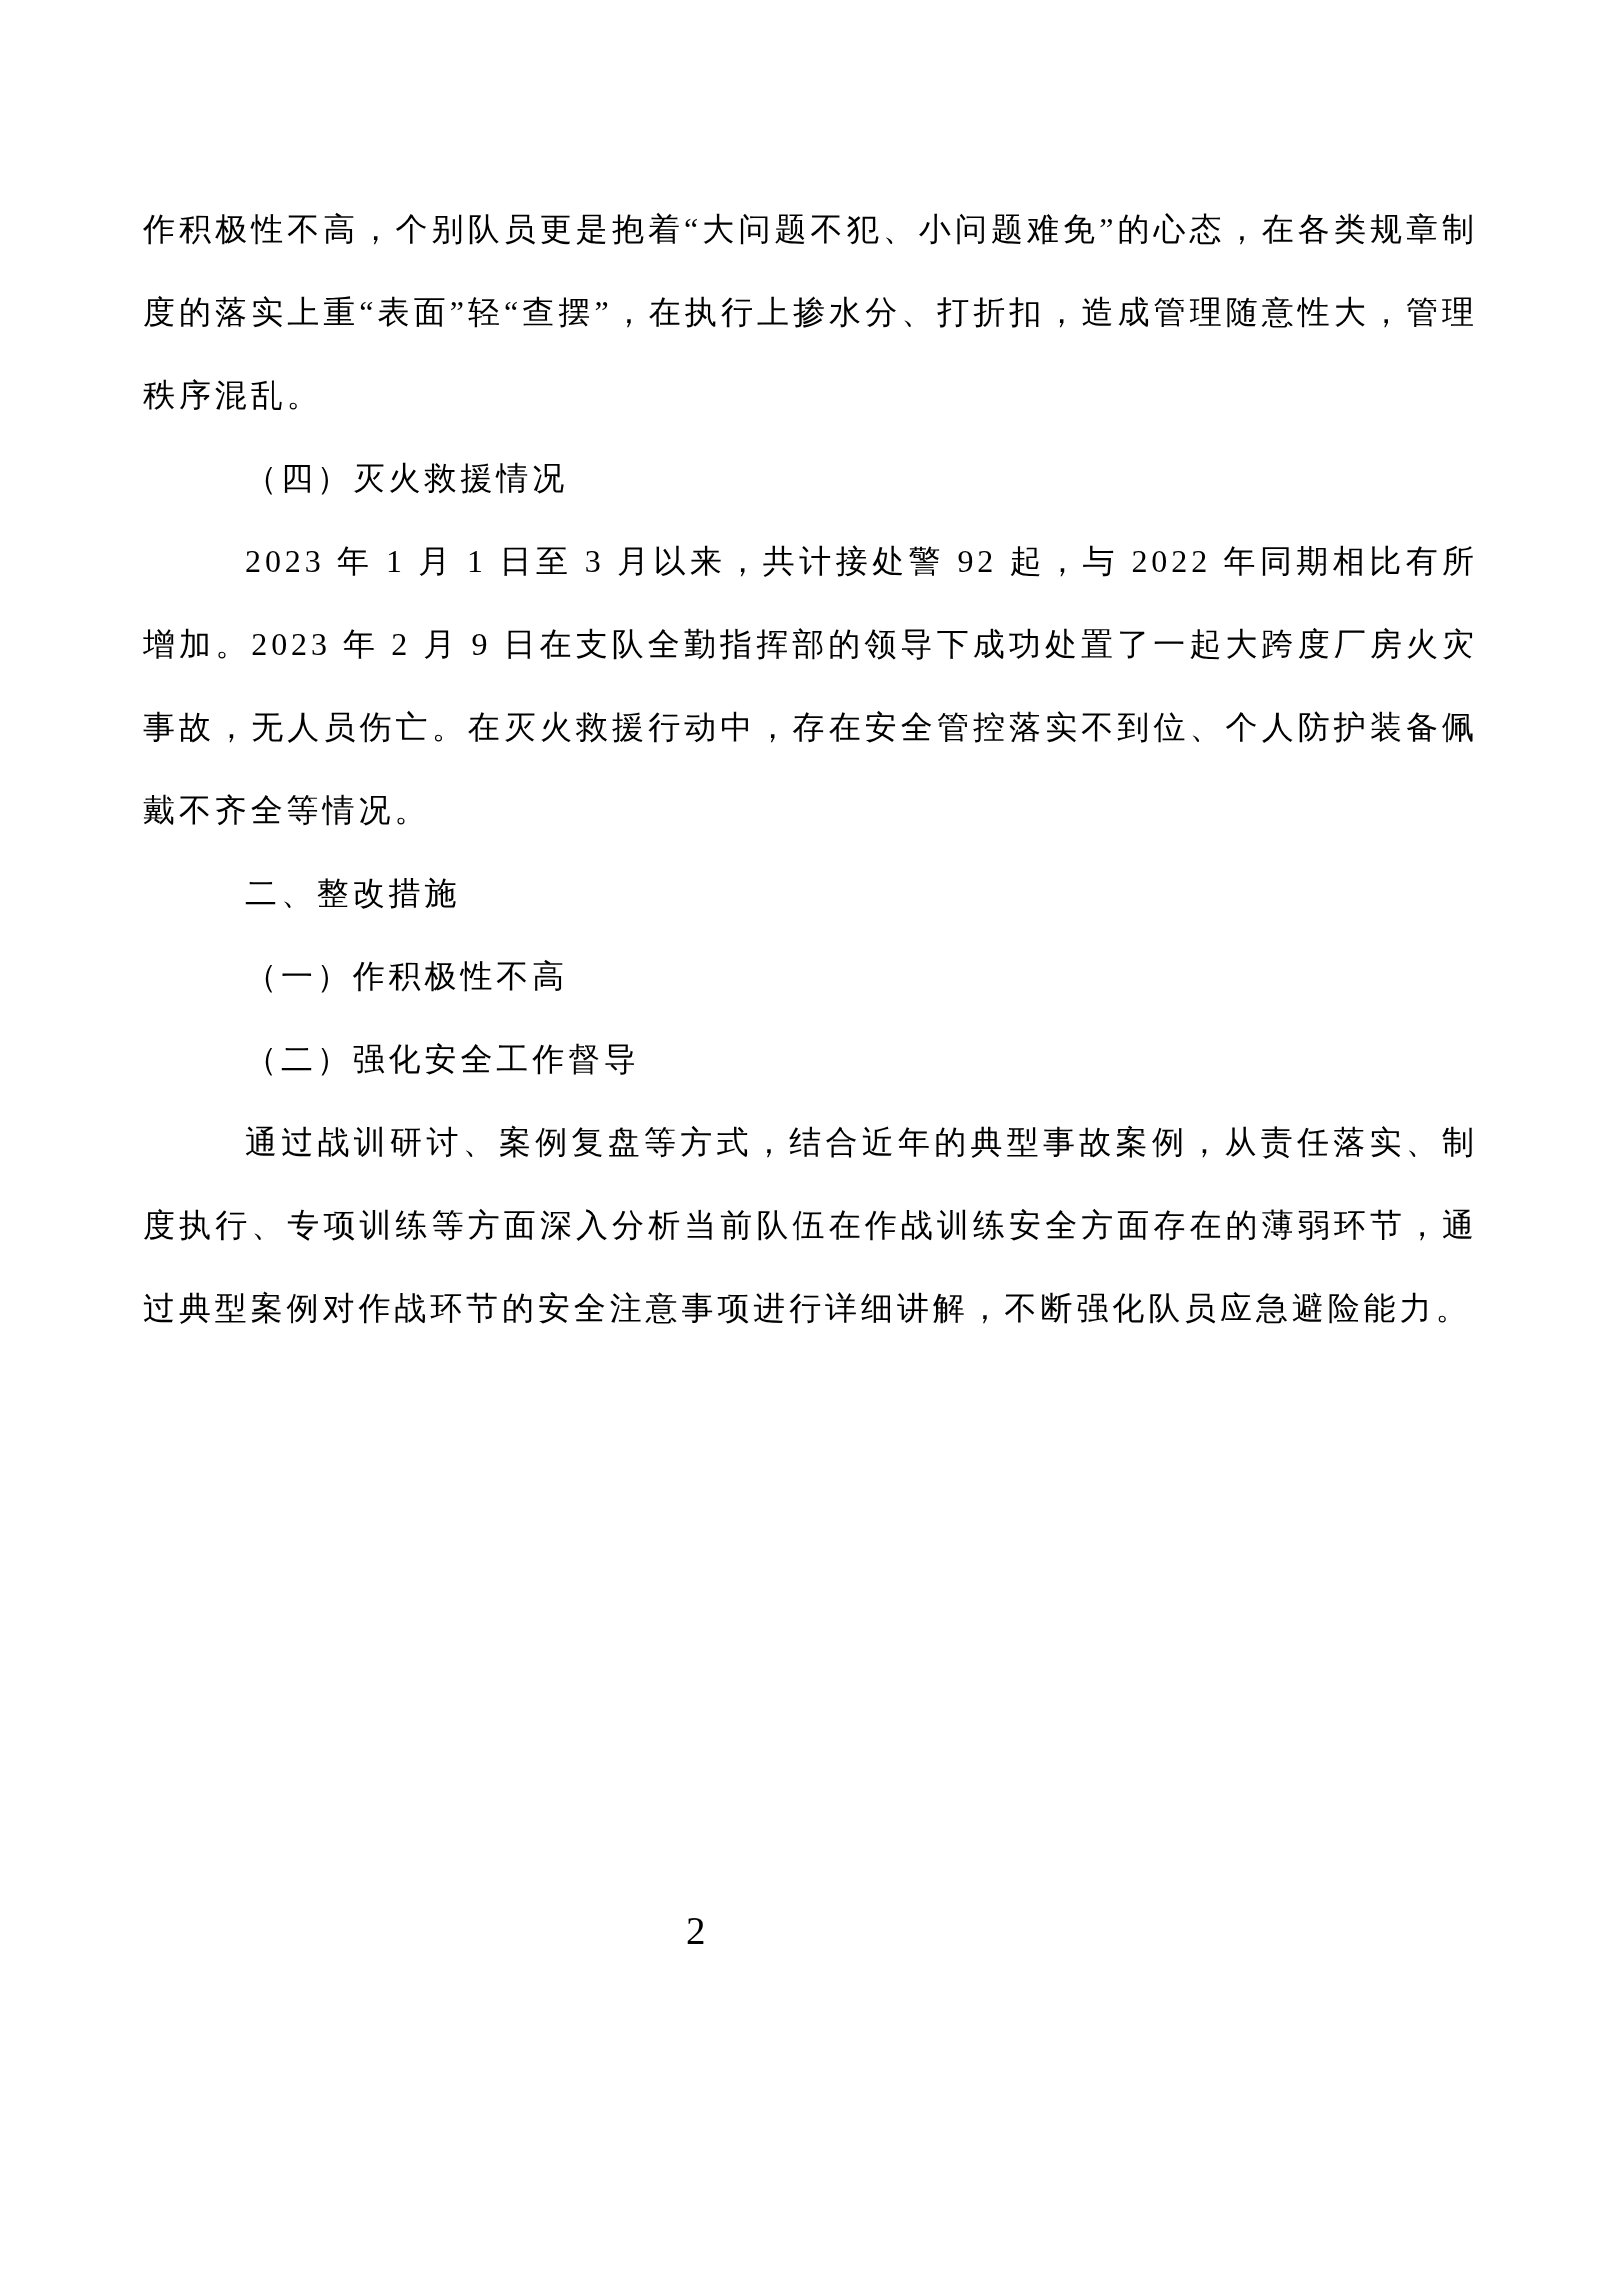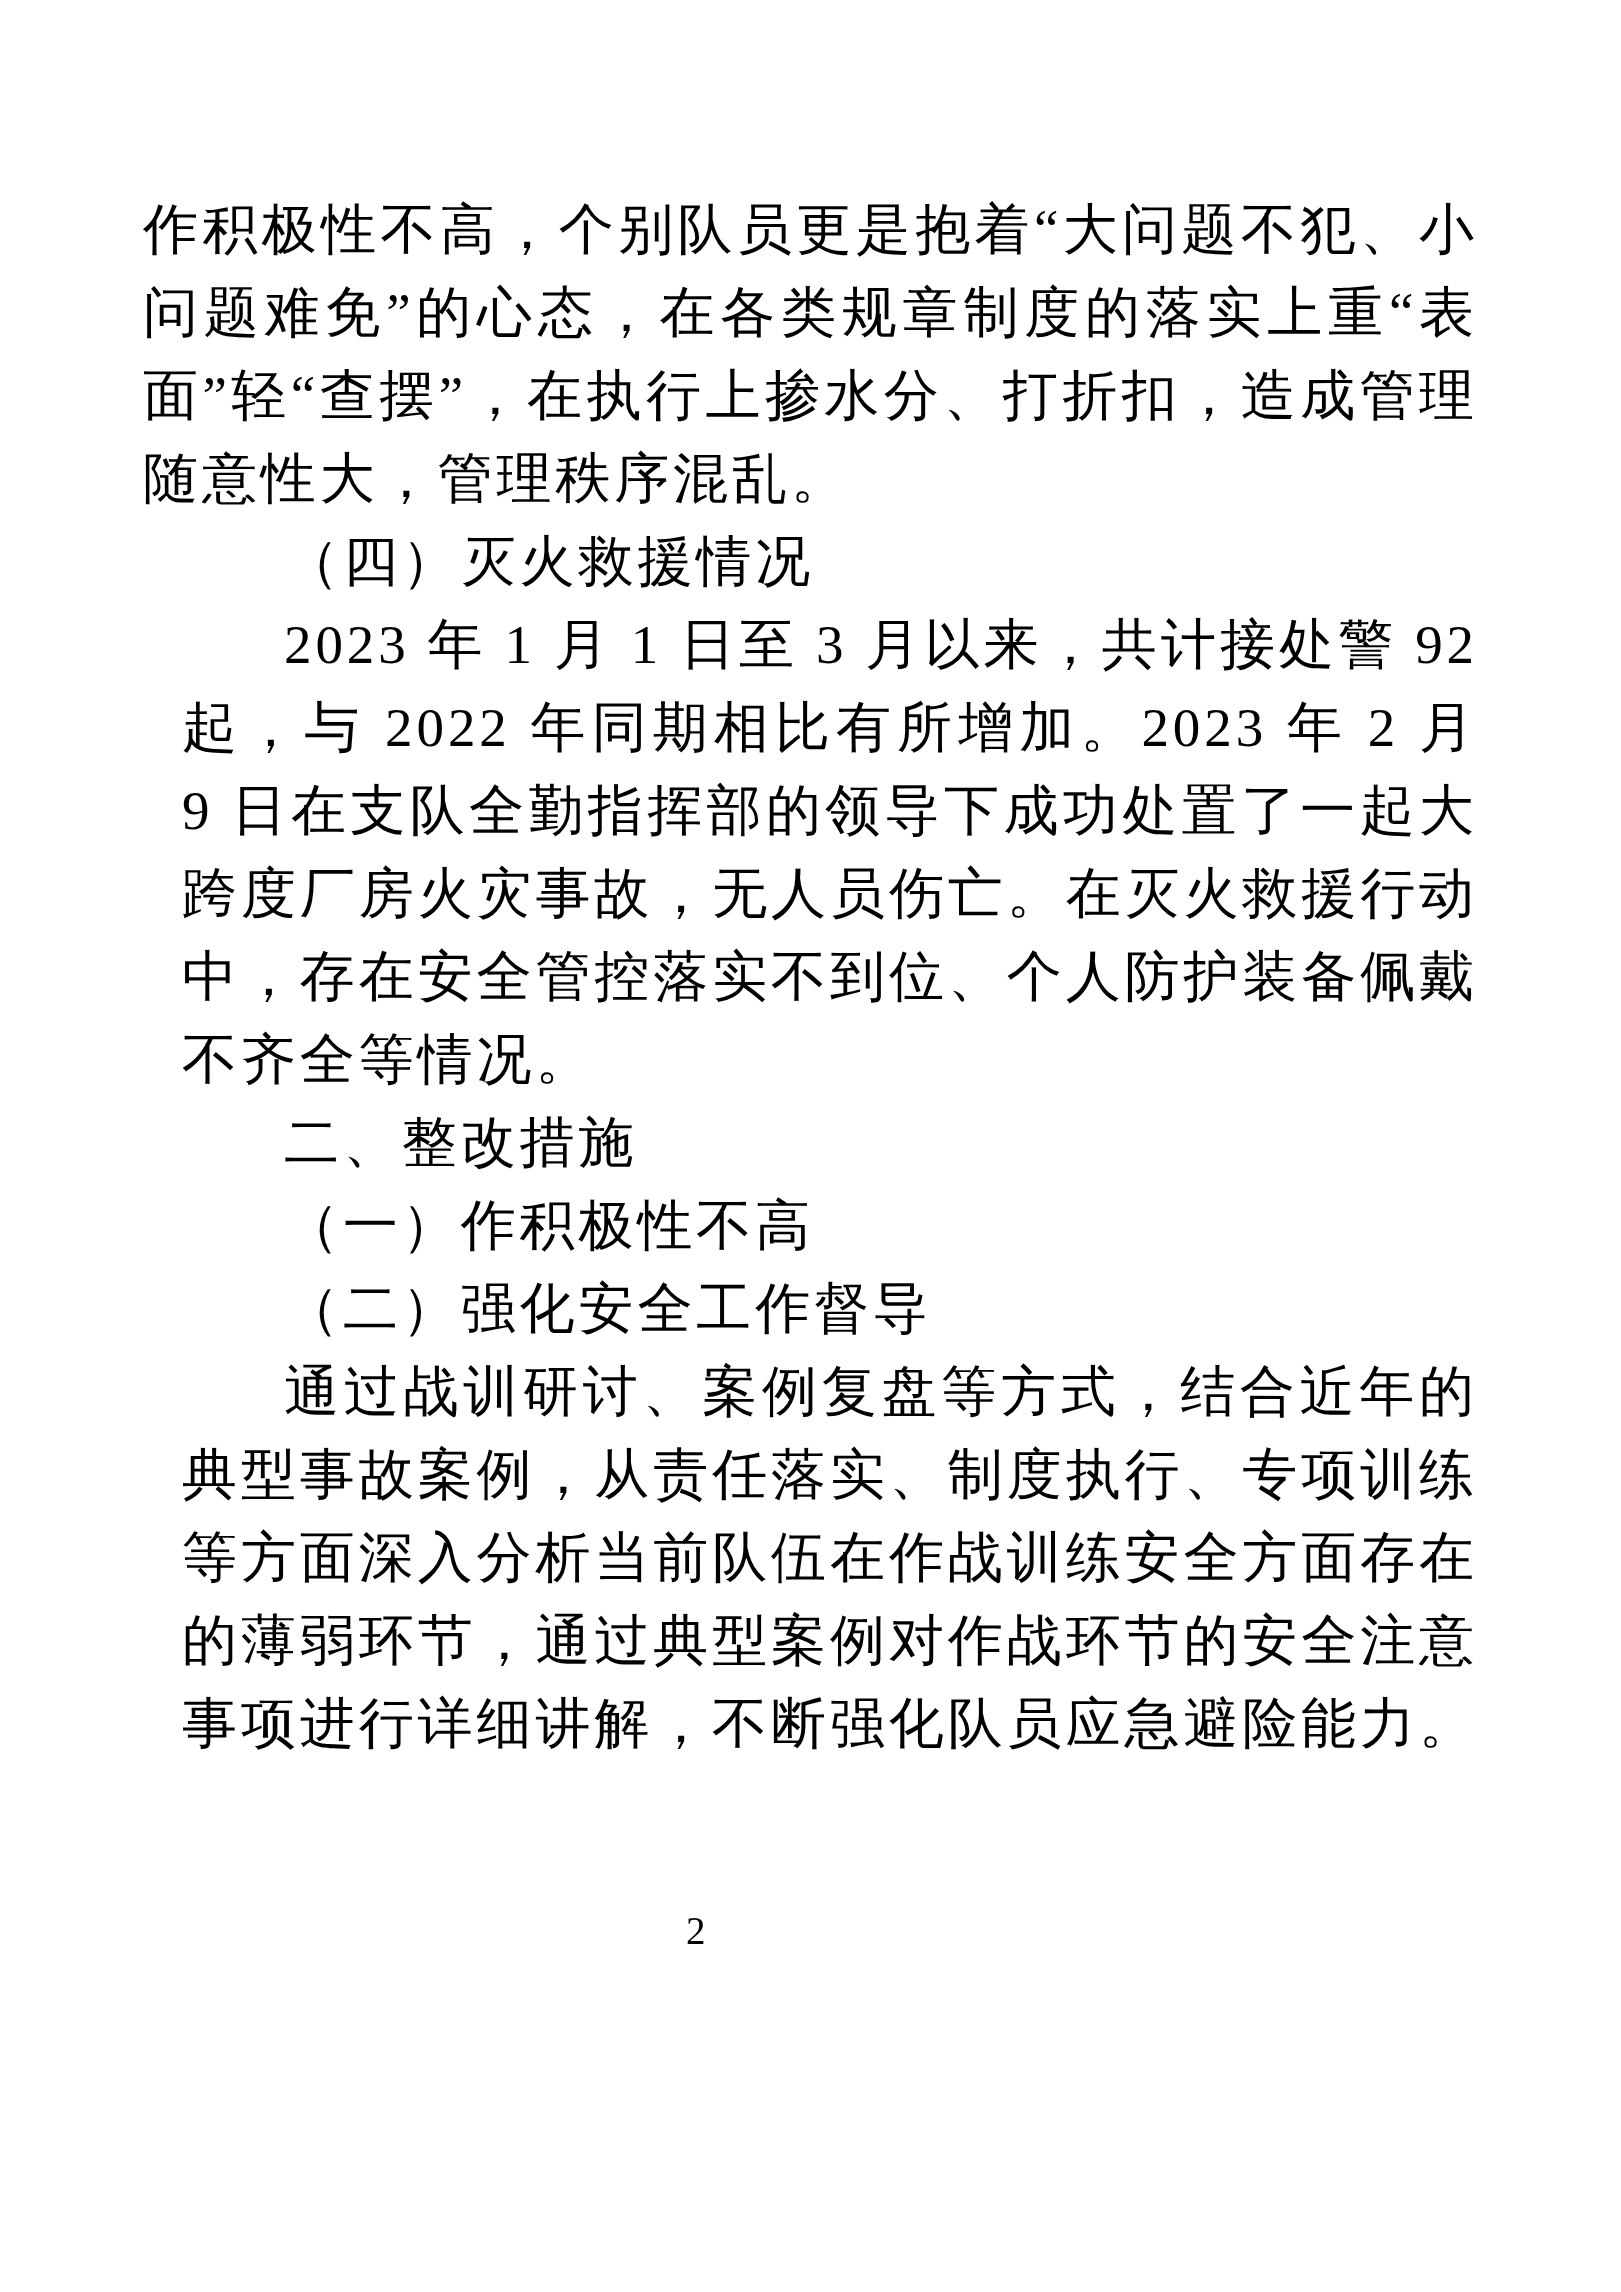--- a/index.html
+++ b/index.html
@@ -14,32 +14,31 @@
     background: #ffffff;
     overflow: hidden;
     font-family: "Liberation Serif", "DejaVu Serif", serif;
     color: #000000;
   }
   .doc-body {
     position: absolute;
     left: 143px;
     top: 188px;
     width: 1335px;
-    font-size: 55px;
+    font-size: 32px;
     line-height: 83px;
     letter-spacing: 3.9px;
     text-align: justify;
   }
   .para {
     margin: 0;
     padding: 0;
   }
   .indent {
     text-indent: 102px;
-    margin-left: 39px;
   }
   .page-footer {
     position: absolute;
     top: 1911px;
     left: 0;
     width: 100%;
     height: 69px;
   }
   .page-number {
     position: absolute;

